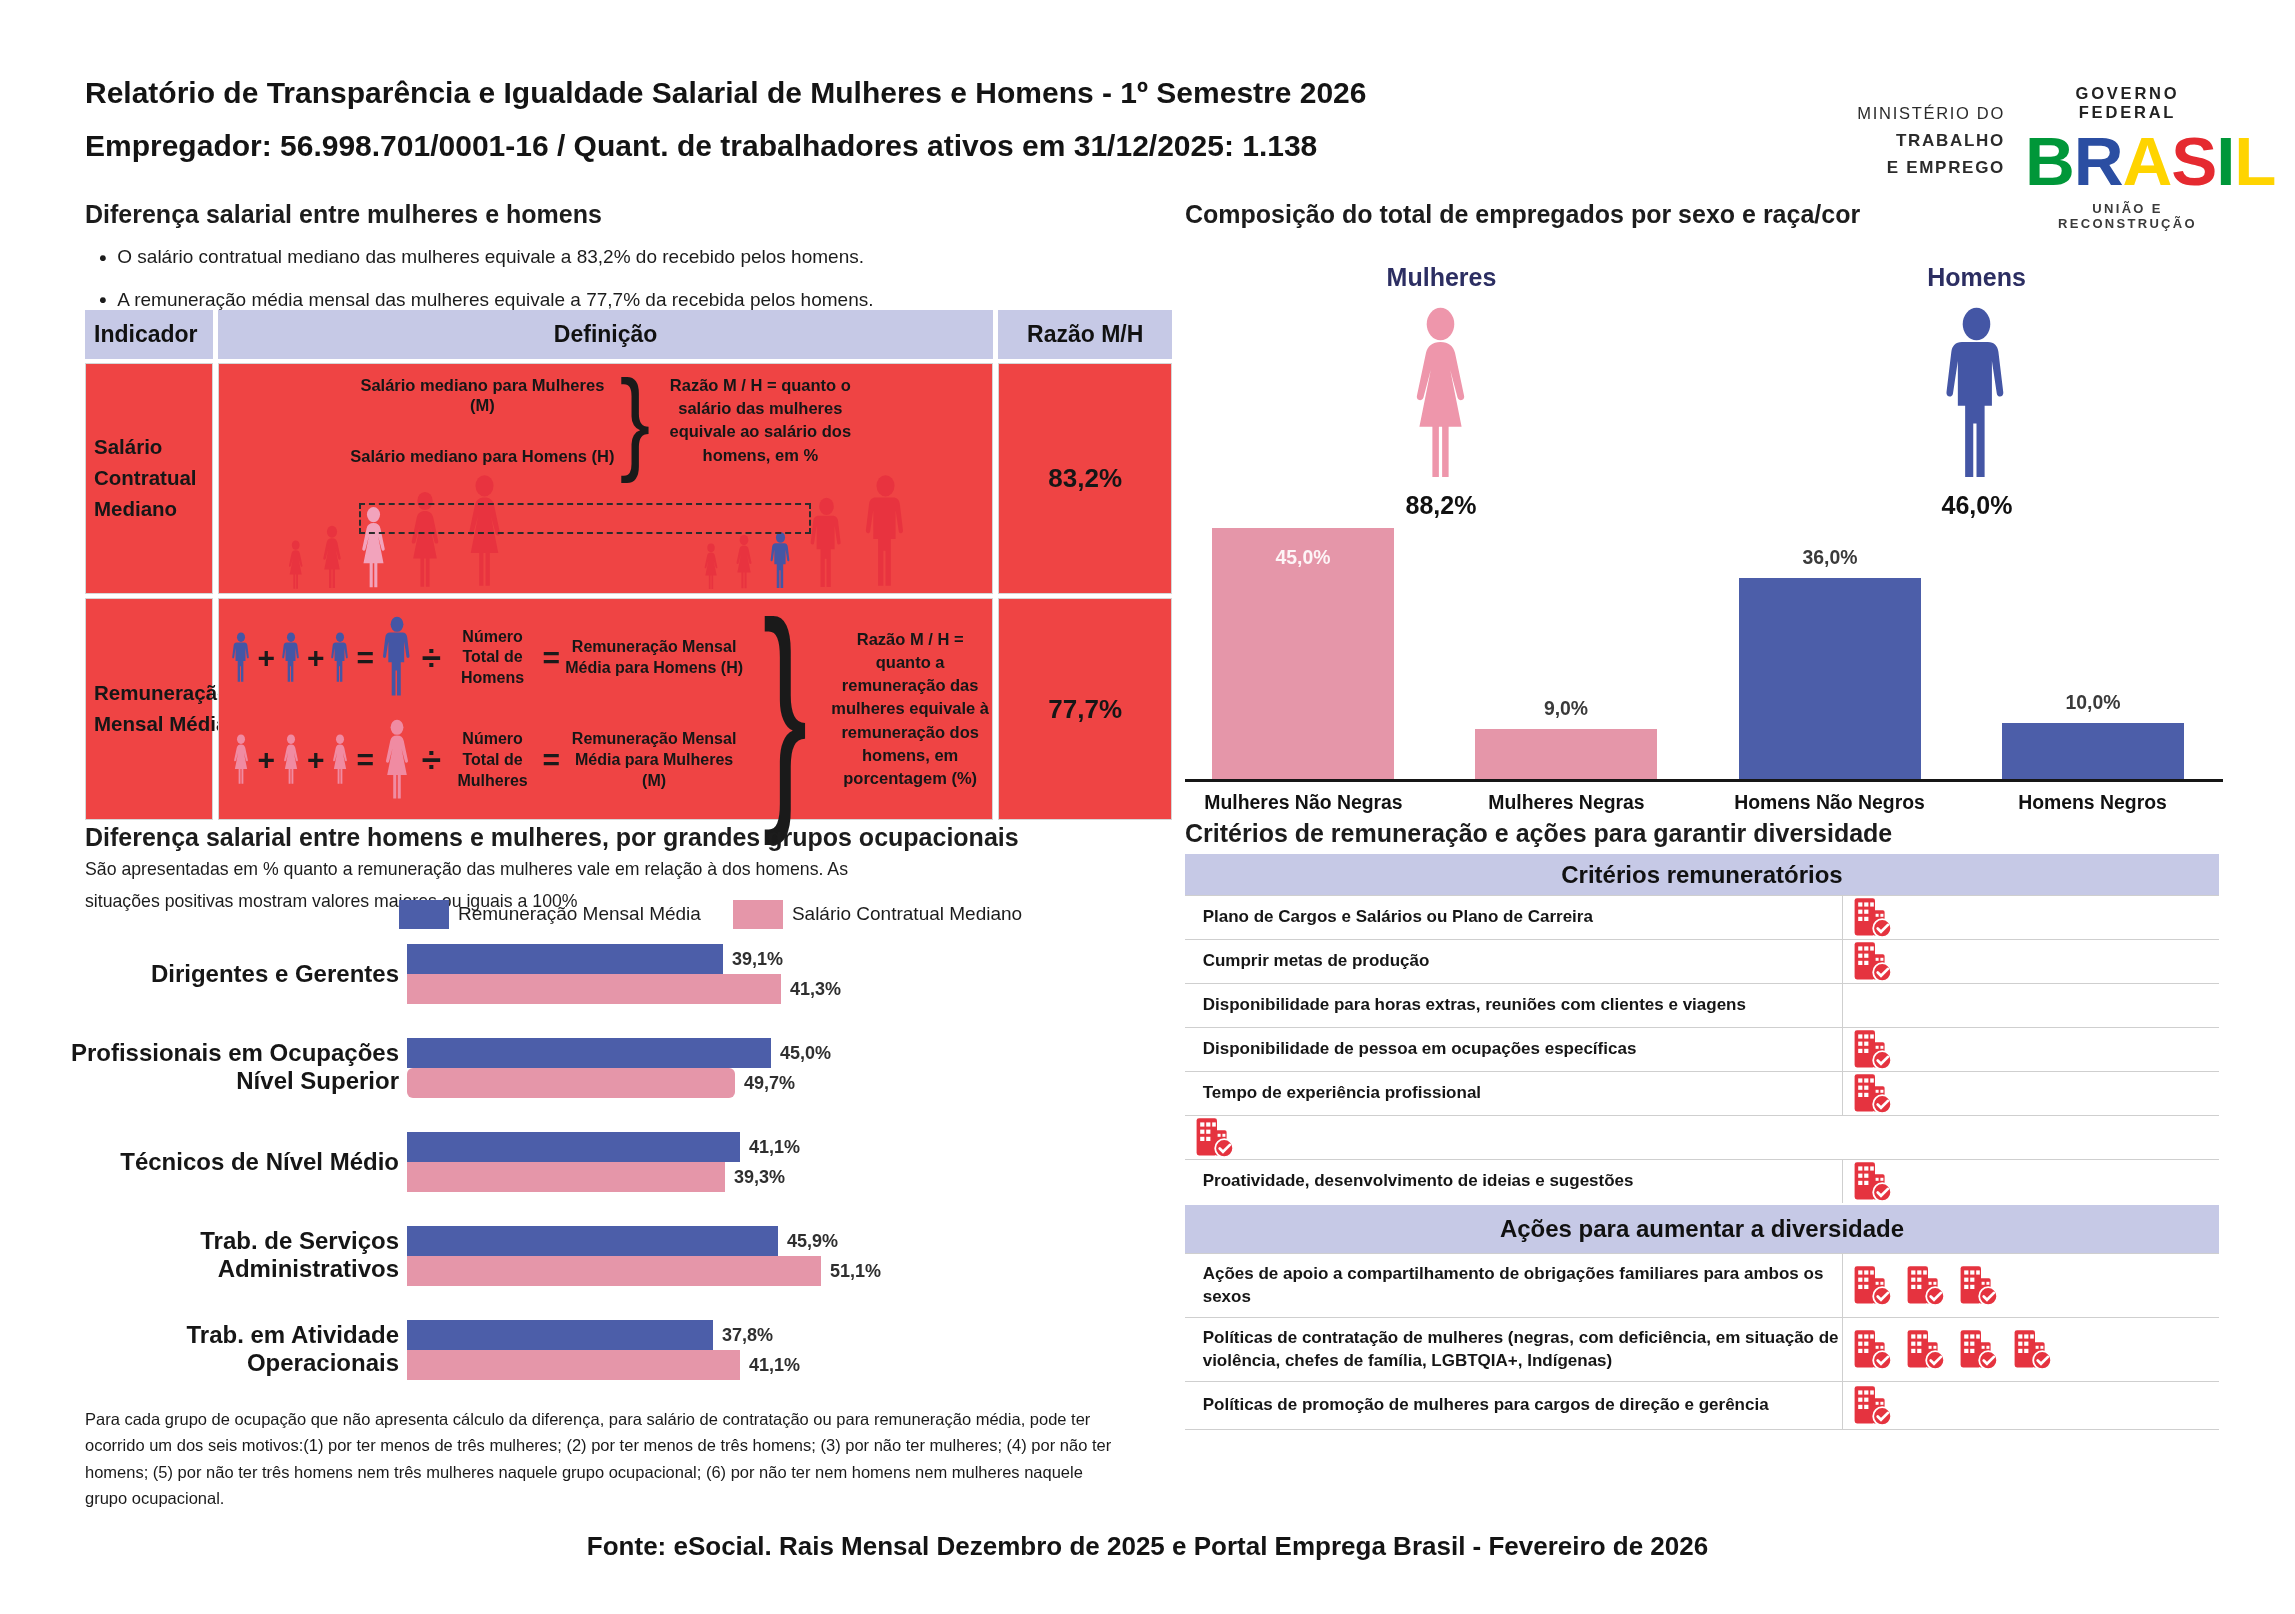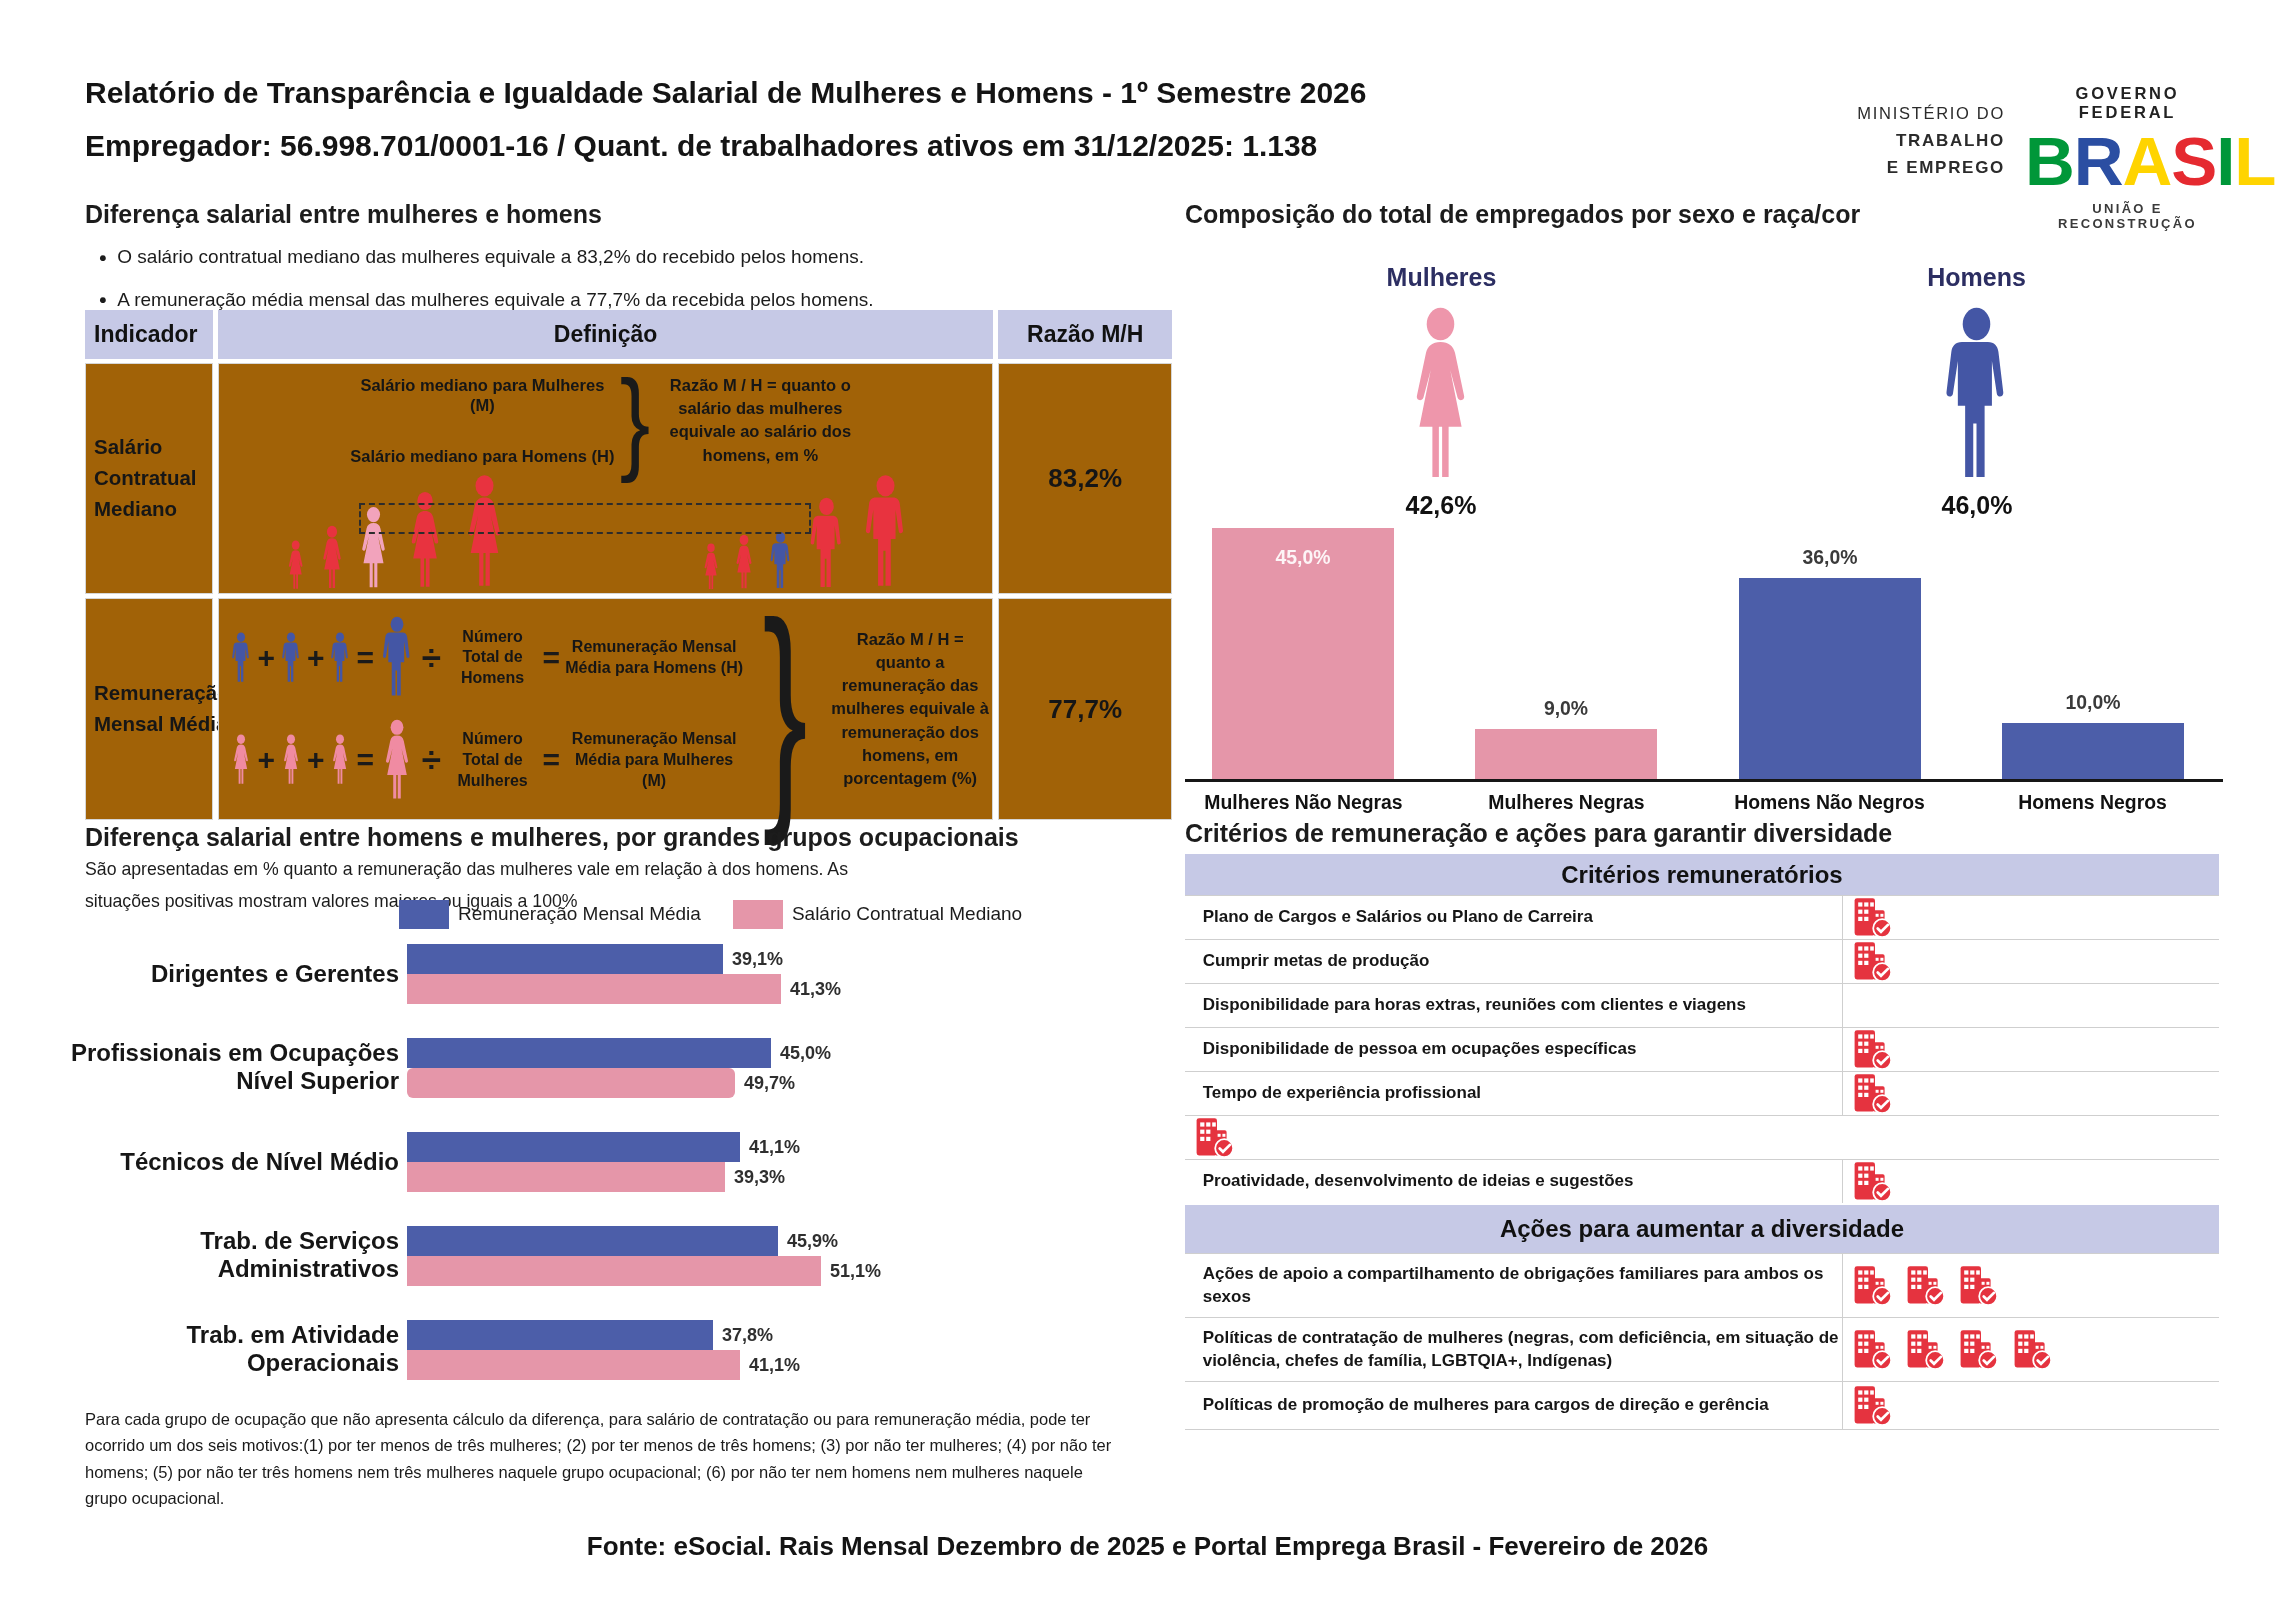--- a/index.html
+++ b/index.html
@@ -22,21 +22,21 @@
   .h2{font-size:25px;font-weight:bold;color:#1c1c1c;white-space:nowrap;}
   
   .bullets{left:85px;top:246px;font-size:19px;color:#1c1c1c;}
   .bullets .li{margin-bottom:20.5px;display:flex;align-items:center;}
   .bullets .dot{font-size:13.7px;margin:0 10.3px 0 13.7px;}
   
   .ptable{left:85px;top:310px;display:grid;grid-template-columns:128px 775px 174px;column-gap:5.1px;row-gap:4px;}
   .ptable .th{background:#c6c9e6;height:49px;display:flex;align-items:center;justify-content:center;
       font-size:23px;font-weight:bold;color:#111;}
   .ptable .th.left{justify-content:flex-start;padding-left:9px;}
-  .ptable .td{background:#a16207;border:1.1px solid #d6d6d6;}
+  .ptable .td{background:#ef4444;border:1.1px solid #d6d6d6;}
   .ind-cell{display:flex;align-items:center;padding-left:8px;font-size:20.5px;font-weight:bold;line-height:1.5;}
   .r1{height:229px;}
   .r2{height:220px;}
   .ratio-cell{display:flex;align-items:center;justify-content:center;font-size:26px;font-weight:bold;}
   .def1-top{display:flex;align-items:center;justify-content:center;margin-top:10.3px;}
   .def1-lines{width:268px;display:flex;flex-direction:column;gap:30px;text-align:center;
       font-size:16.5px;font-weight:bold;line-height:1.25;}
   .brace{font-weight:400;color:#1a1a1a;transform:scaleX(.8);line-height:.78;}
   .brace.b1{font-size:114px;}
   .brace.b2{font-size:245px;line-height:.72;transform:scaleX(.55);}
@@ -328,21 +328,21 @@
 <div class="abs gender-label" style="left:1373px;top:263px;width:137px;">Mulheres</div>
 <div class="abs gender-label" style="left:1908px;top:263px;width:137px;">Homens</div>
 
 <svg class="abs icon" style="left:1398px;top:306px;" width="85" height="179" viewBox="0 0 150 315">
     <use href="#person-f" fill="#ee96ab"></use>
   </svg>
 <svg class="abs icon" style="left:1934px;top:306px;" width="85" height="179" viewBox="0 0 150 315">
     <use href="#person-m" fill="#4456a5"></use>
   </svg>
 
-<div class="abs gender-pct" style="left:1384px;top:491px;width:114px;">42,6%</div>
+<div class="abs gender-pct" style="left:1384px;top:491px;width:114px;">88,2%</div>
 <div class="abs gender-pct" style="left:1920px;top:491px;width:114px;">46,0%</div>
 
 <div class="abs comp-chart">
   <div class="vbar" style="left:27px;">
     <span class="val inside">45,0%</span>
     <div class="fill" style="background: rgb(229, 150, 169); height: 251px;"></div>
   </div>
   <div class="vbar" style="left:290px;">
     <span class="val outside">9,0%</span>
     <div class="fill" style="background: rgb(229, 150, 169); height: 50px;"></div>

